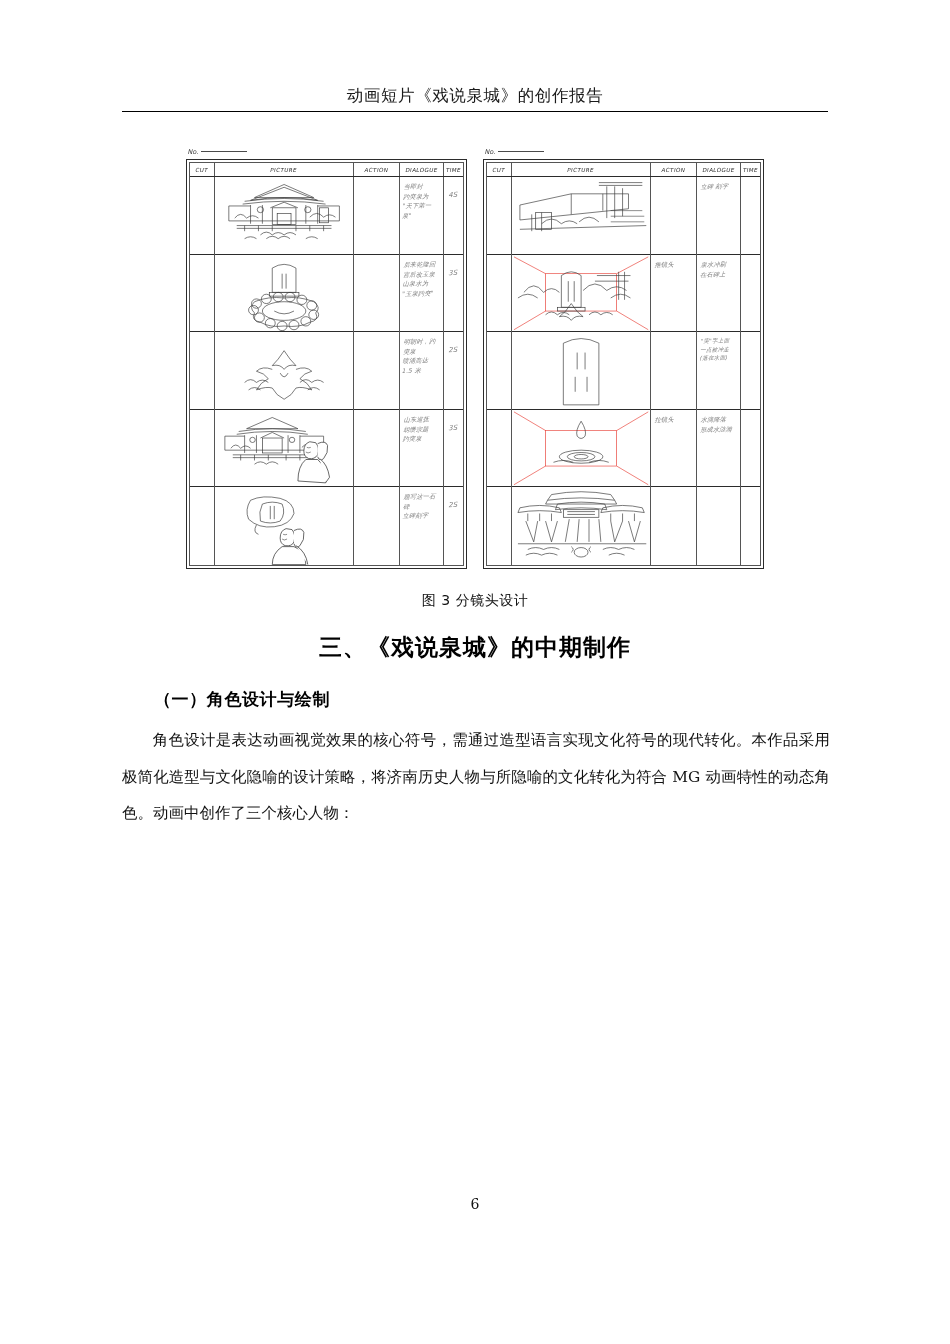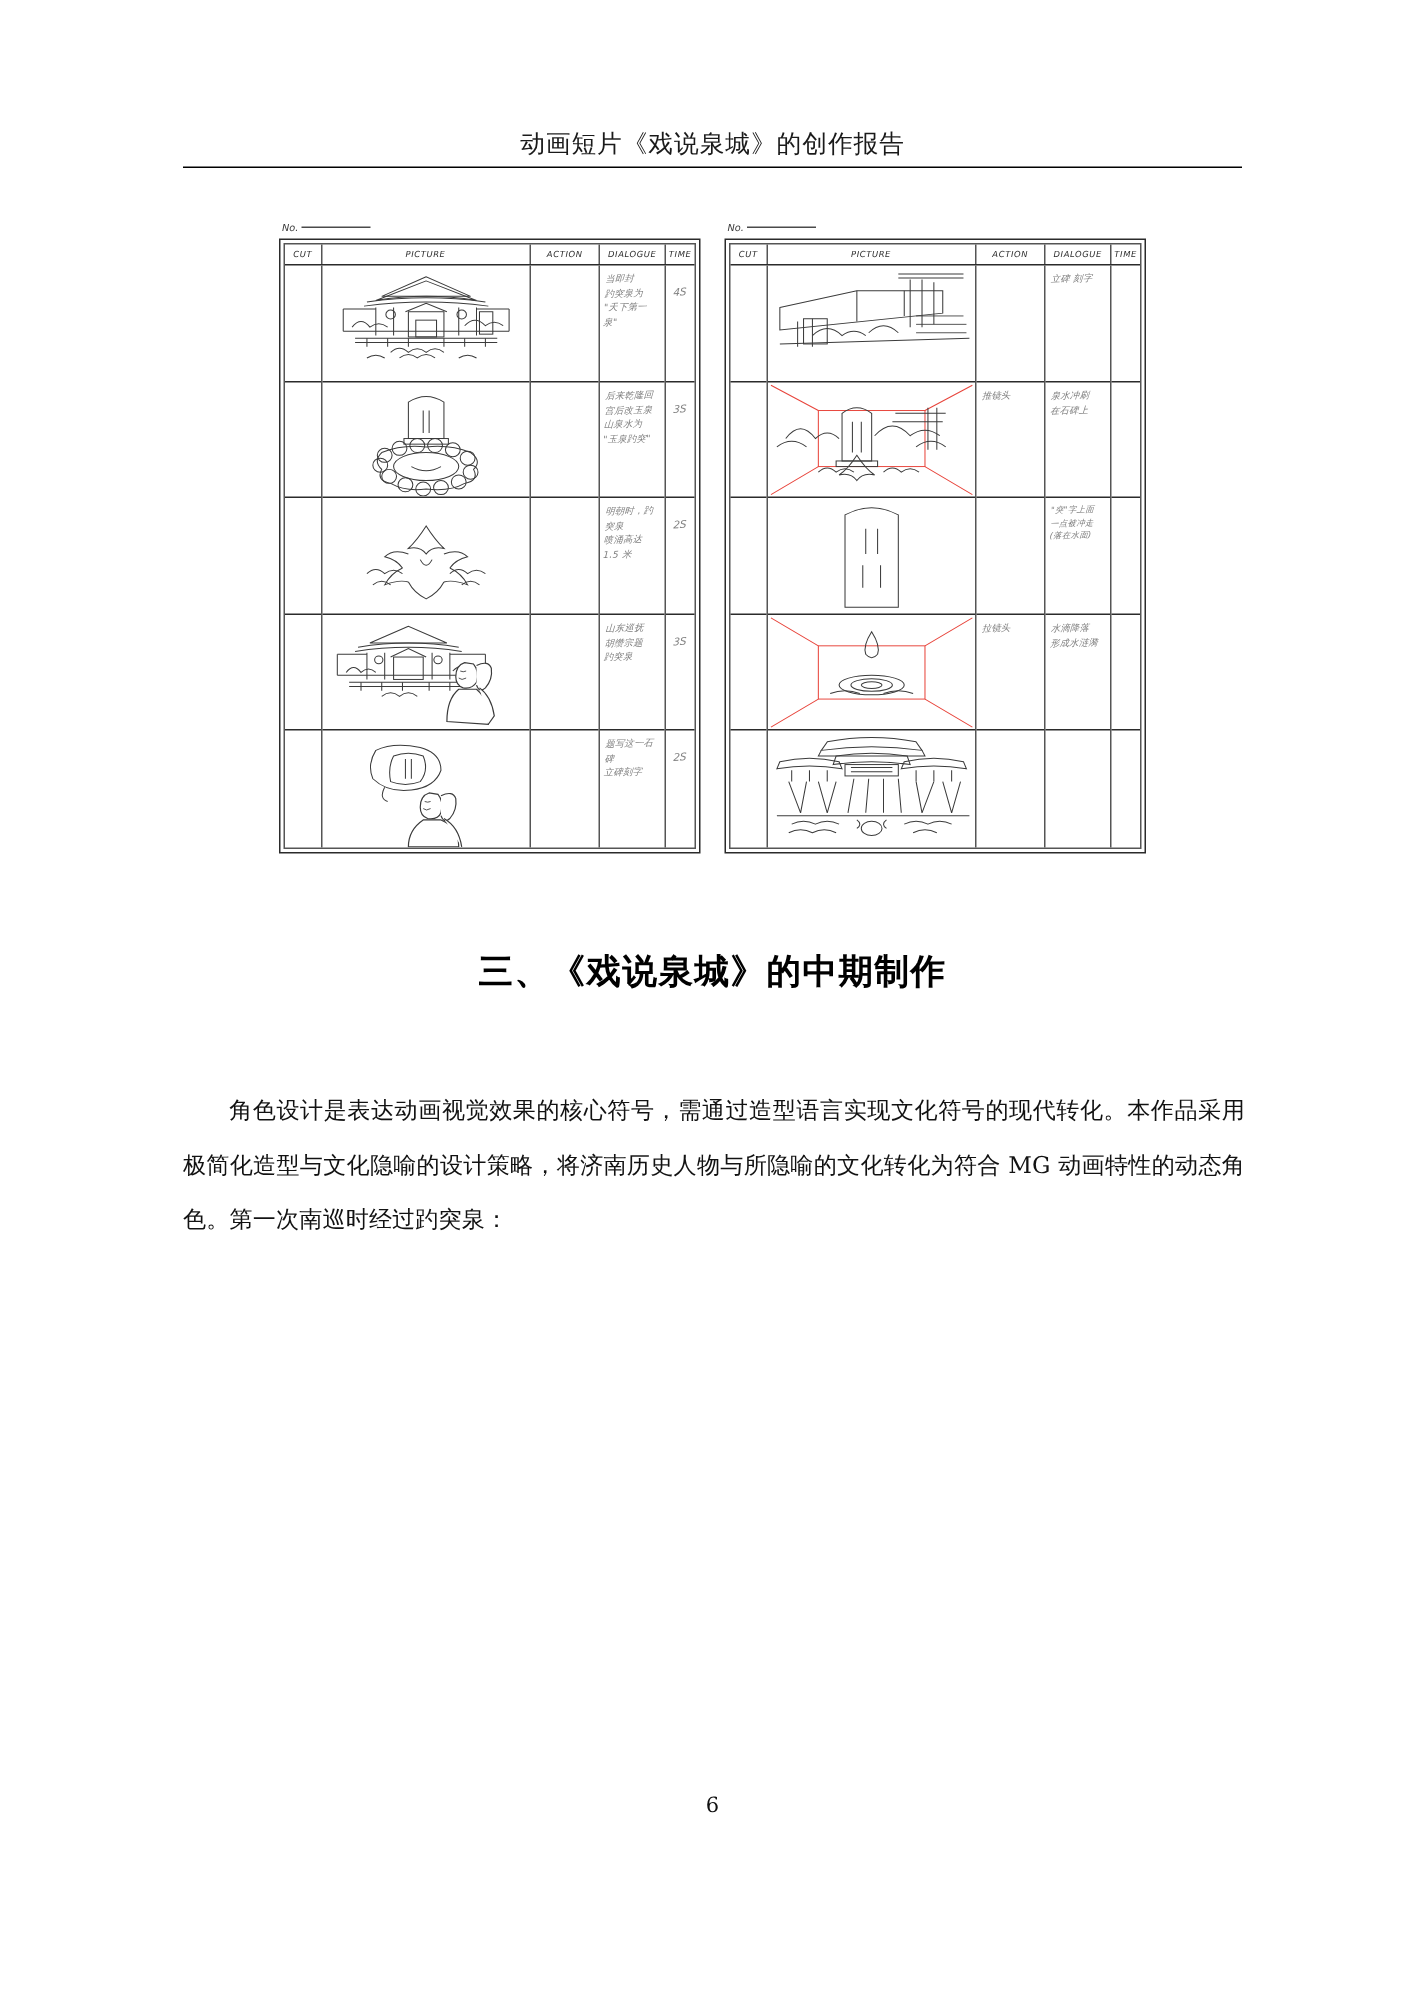--- a/index.html
+++ b/index.html
@@ -698,22 +698,24 @@
               </div>
             </div>
 
           </div>
         </div>
       </div>
     </div>
 
   </div>
 
+  <div class="fig-caption">图 3  分镜头设计</div>
 
   <div class="h-section">三、《戏说泉城》的中期制作</div>
+  <div class="h-sub">（一）角色设计与绘制</div>
 
   <div class="body-text">
-    <p class="para">角色设计是表达动画视觉效果的核心符号，需通过造型语言实现文化符号的现代转化。本作品采用极简化造型与文化隐喻的设计策略，将济南历史人物与所隐喻的文化转化为符合 MG 动画特性的动态角色。第一次南巡时经过趵突泉：</p>
+    <p class="para">角色设计是表达动画视觉效果的核心符号，需通过造型语言实现文化符号的现代转化。本作品采用极简化造型与文化隐喻的设计策略，将济南历史人物与所隐喻的文化转化为符合 MG 动画特性的动态角色。动画中创作了三个核心人物：</p>
   </div>
 
   <div class="page-number">6</div>
 
 </div>
 
 </body></html>

